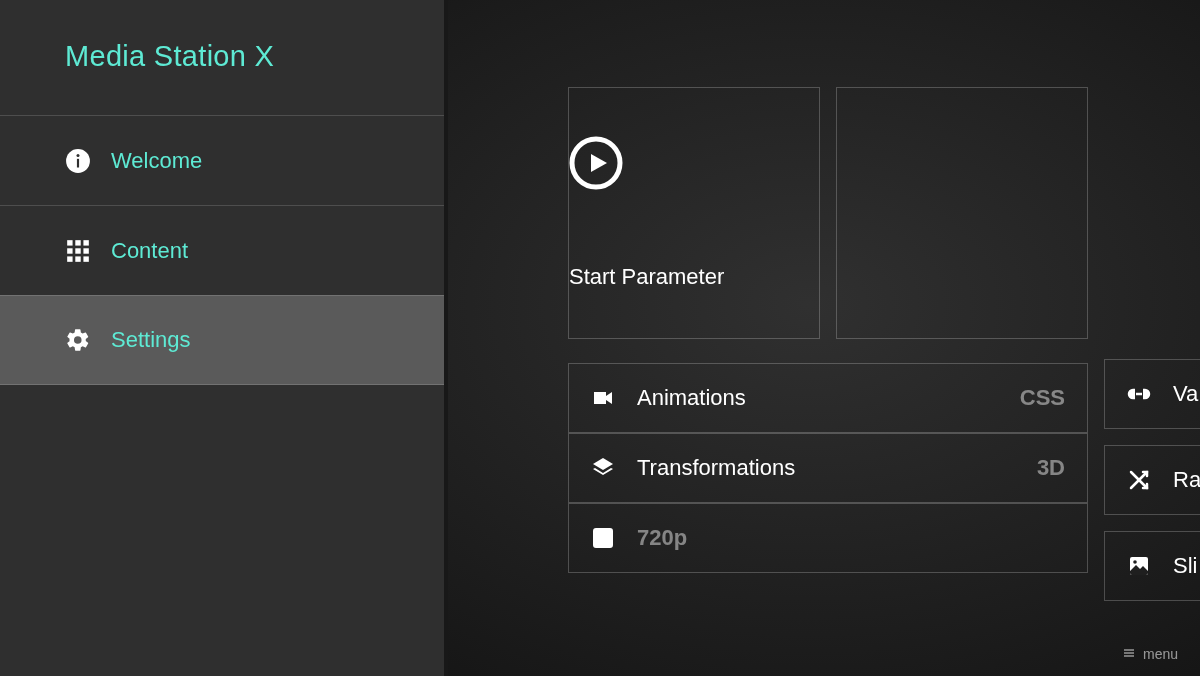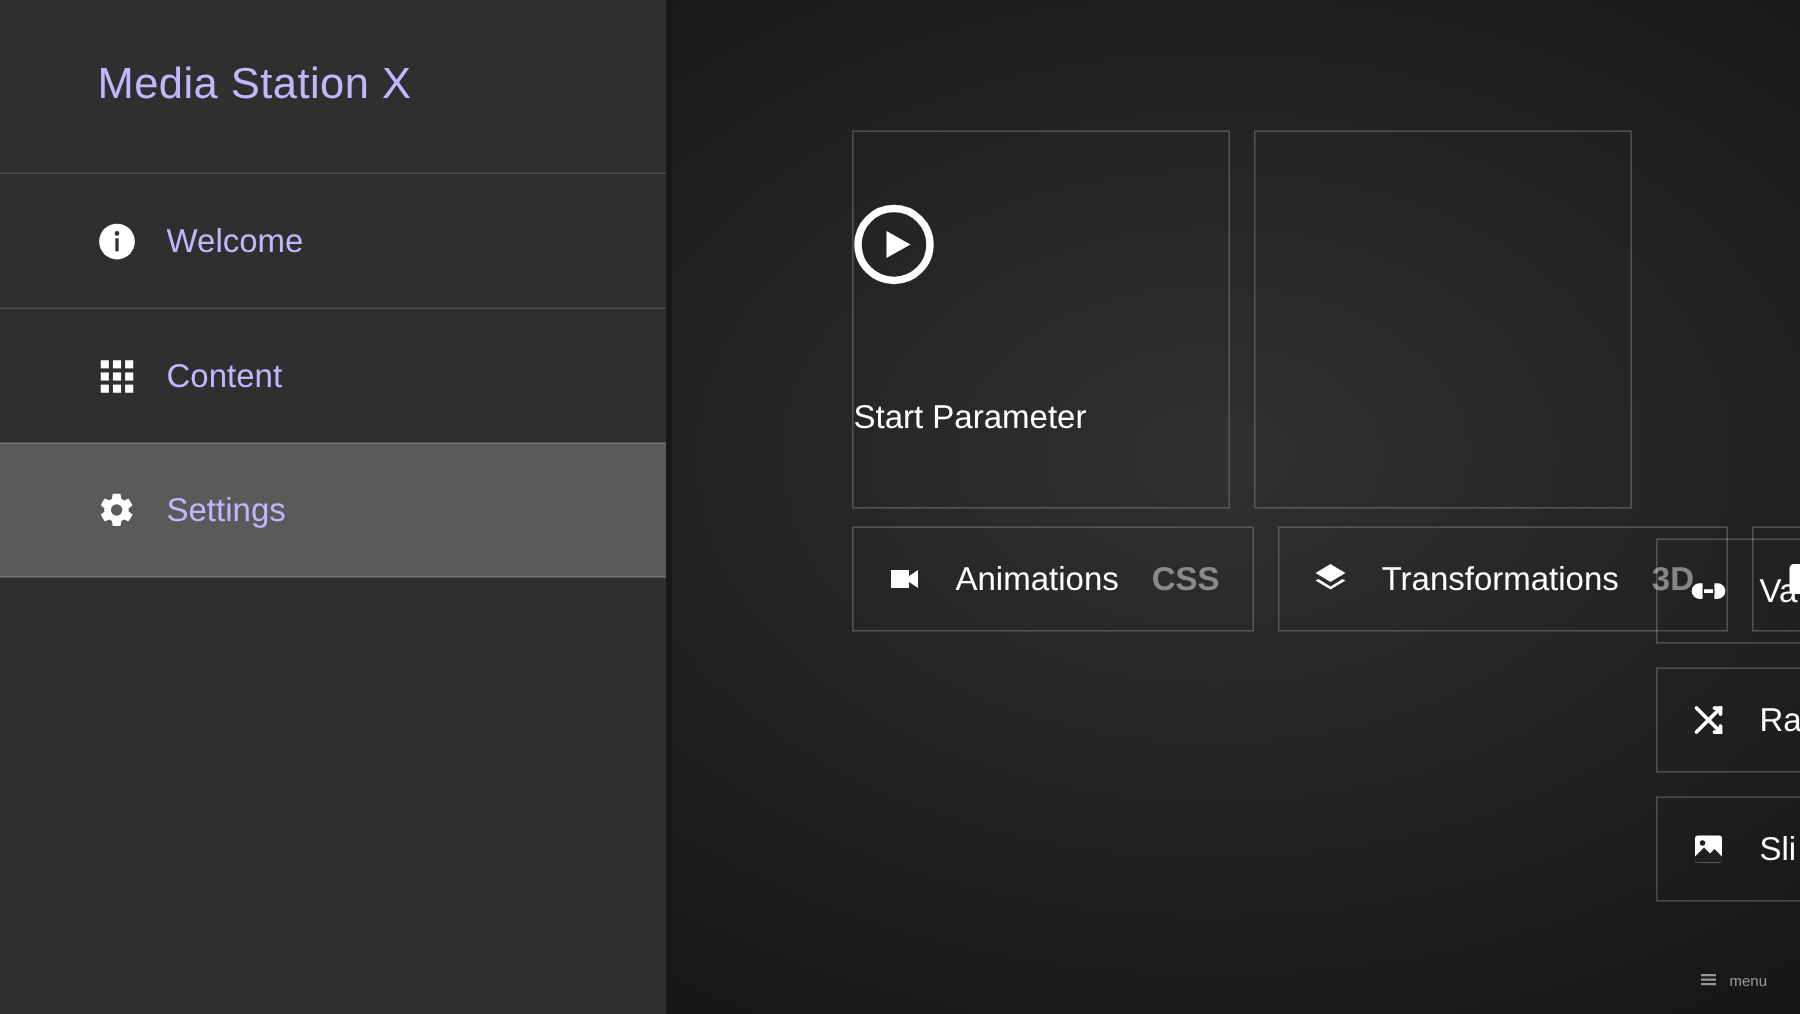--- a/index.html
+++ b/index.html
@@ -1,19 +1,19 @@
 <!DOCTYPE html>
 <html><head>
   <meta charset="utf-8">
   <style>
     * { margin:0; padding:0; box-sizing:border-box; font-family: Arial, Helvetica, sans-serif; }
     html,body{ width:1200px; height:676px; overflow:hidden; background:#1c1c1c; }
     .app{ display:flex; width:1200px; height:676px; }
     .sidebar{
-      width:448px; height:676px; background:#2f2f2f; color:#c4b5fd;
+      width:448px; height:676px; background:#2f2f2f; color:#5eead4;
       display:flex; flex-direction:column;
       border-right: 4px solid #181818;
     }
     .app-title{
       font-size:29px; font-weight:400; letter-spacing:0.3px;
       padding:40px 0 42px 65px;
     }
     .sb-item{
       display:flex; align-items:center; gap:20px;
       padding:0 0 0 65px; height:90px;
@@ -41,21 +41,21 @@
     .tiles-row{ display:flex; gap:16px; margin-top:87px; }
     .tile{
       width:252px; height:252px;
       border:1px solid rgba(255,255,255,0.22);
       display:flex; flex-direction:column; justify-content:center;
       gap:60px; cursor:pointer;
     }
     .tile-icon svg{ width:54px; height:54px; stroke:#fff; fill:none; }
     .tile-label{ font-size:22px; margin-top:10px; }
 
-    .list{ display:flex; flex-direction:row; gap:16px; margin-top:12px; width:520px; }
+    .list{ display:flex; flex-direction:column; margin-top:24px; width:520px; }
     .row-pair{ display:flex; gap:16px; }
     .list-item{
       height:70px; width:520px;
       border:1px solid rgba(255,255,255,0.22);
       display:flex; align-items:center; padding:0 22px;
       cursor:pointer; gap:22px;
     }
     .list-icon{ width:24px; height:24px; display:flex; align-items:center; justify-content:center;}
     .list-icon svg{ width:24px; height:24px; fill:#fff; }
     .list-label{ font-size:22px; flex:1; }
@@ -64,21 +64,21 @@
     .side-item{
       height:70px; width:520px;
       border:1px solid rgba(255,255,255,0.22);
       display:flex; align-items:center; padding:0 22px;
       cursor:pointer; gap:22px;
     }
     .side-col{ display:flex; flex-direction:column; gap:16px; margin-top:20px; }
 
     .footnote{
       position:absolute; bottom:14px; right:22px; z-index:2;
-      color:rgba(255,255,255,0.55); font-size:10px;
+      color:rgba(255,255,255,0.55); font-size:14px;
       display:flex; align-items:center; gap:8px;
     }
     .footnote svg{ width:12px; height:12px; stroke:rgba(255,255,255,0.55); }
     .clip{ overflow:hidden; }
   </style>
 </head>
 <body>
 
 <div class="app">
   <div class="sidebar">

